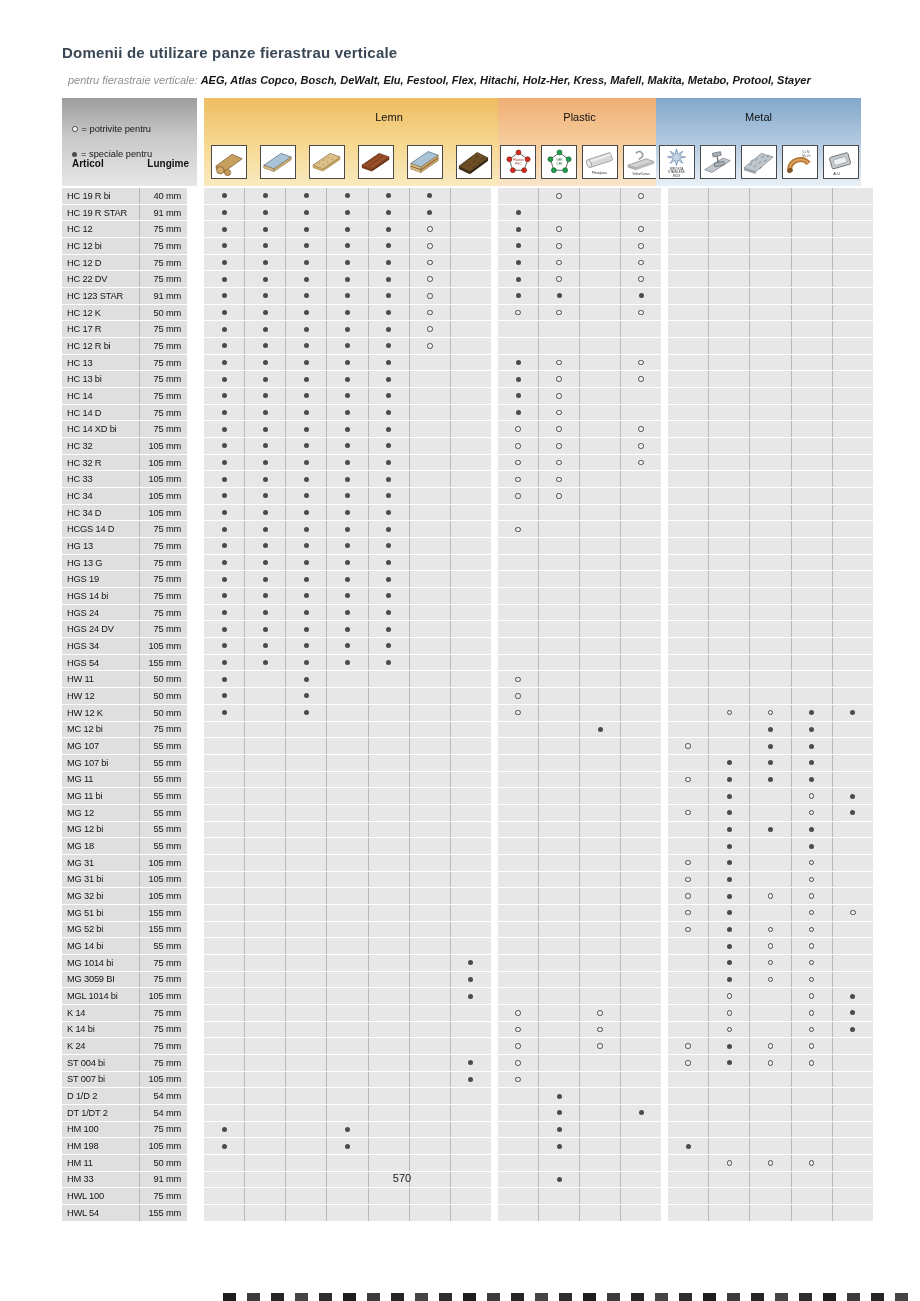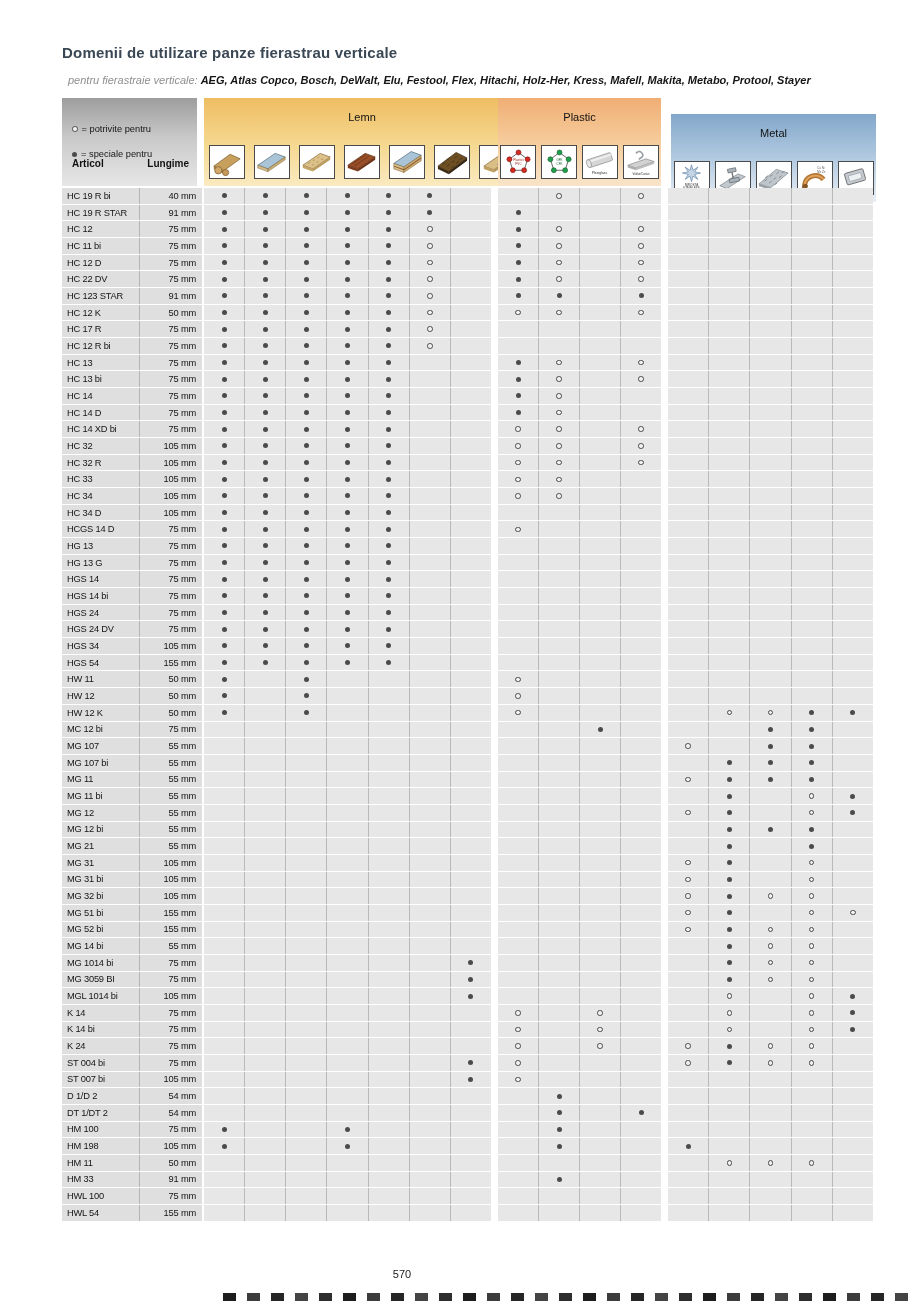--- a/index.html
+++ b/index.html
@@ -5,51 +5,51 @@
   html,body{margin:0;padding:0;background:#ffffff;}
   .page{position:relative;width:920px;height:1301px;background:#fff;overflow:hidden;
         font-family:"Liberation Sans","DejaVu Sans",sans-serif;}
   .page-title{position:absolute;left:62px;top:44px;font-size:15px;font-weight:bold;
               color:#3a4754;letter-spacing:.2px;}
   .subtitle{position:absolute;left:68px;top:74px;font-size:11px;color:#8f8f8f;font-style:italic;}
   .subtitle b{color:#151515;}
   
   .hdr{position:absolute;top:98px;height:88px;}
   .hdr-labels{left:62px;width:135px;background:linear-gradient(180deg,#9d9d9d 0%,#c9c9c9 45%,#e7e7e7 100%);}
-  .hdr-lemn{left:204px;width:316px;background:linear-gradient(180deg,#eebd62 0%,#f6d992 55%,#faeac0 100%);}
+  .hdr-lemn{left:204px;width:316px;background:linear-gradient(180deg,#eebd62 0%,#f6d992 55%,#faeac0 100%);padding-left:27px;}
   .hdr-plastic{left:498px;width:163px;background:linear-gradient(180deg,#f0ae74 0%,#f6cfa0 55%,#f9e4c9 100%);}
-  .hdr-metal{left:671px;width:205px;background:linear-gradient(180deg,#82a7cb 0%,#b7cde2 55%,#e9f0f6 100%);margin-top:16px;}
+  .hdr-metal{left:656px;width:205px;background:linear-gradient(180deg,#82a7cb 0%,#b7cde2 55%,#e9f0f6 100%);}
   .hdr-title{text-align:center;padding-top:13px;font-size:11px;color:#111;}
   .legend-line{position:absolute;left:10px;font-size:9.3px;color:#161616;display:flex;align-items:center;}
   .legend-line .df,.legend-line .do{margin-right:4px;}
   .leg-art{position:absolute;left:10px;top:60px;font-size:10px;font-weight:bold;color:#111;}
   .leg-len{position:absolute;right:8px;top:60px;font-size:10px;font-weight:bold;color:#111;padding-left:28px;}
   .icons-row{position:absolute;left:0;right:0;bottom:7px;display:flex;}
   .icon-cell{flex:1;display:flex;justify-content:center;align-items:flex-end;}
   .icon-box{width:36px;height:34px;background:#fff;border:1.5px solid #4a4a4a;box-sizing:border-box;
             display:flex;align-items:center;justify-content:center;}
   
   .blk{position:absolute;top:188px;}
-  .blk-labels{left:62px;width:140px;}
+  .blk-labels{left:62px;width:125px;}
   .blk-lemn{left:204px;width:287px;}
   .blk-plastic{left:498px;width:163px;}
   .blk-metal{left:668px;width:205px;}
   .lrow{display:flex;height:16.68px;box-sizing:border-box;border-bottom:1.5px solid #fff;background:#dfdfdf;}
   .art{width:78px;box-sizing:border-box;border-right:1px solid #b5b5b5;padding-left:5px;
        display:flex;align-items:center;font-size:9.3px;color:#141414;letter-spacing:-.2px;white-space:nowrap;}
   .len{flex:1;display:flex;align-items:center;justify-content:flex-end;padding-right:6px;
        font-size:9.3px;color:#141414;letter-spacing:-.2px;}
   .mrow{display:flex;height:16.68px;box-sizing:border-box;border-bottom:1.5px solid #fff;}
   .cell{flex:1;background:#e7e7e7;display:flex;align-items:center;justify-content:center;
         border-right:1px solid #b8b8b8;box-sizing:border-box;}
   .cell:last-child{border-right:none;}
   .df{width:5px;height:5px;border-radius:50%;background:#4b4b4b;display:inline-block;}
   .do{width:5.5px;height:5.5px;border-radius:50%;border:1.2px solid #4b4b4b;background:#f0f0f0;
       box-sizing:border-box;display:inline-block;}
-  .page-number{position:absolute;left:0;width:804px;top:1268px;text-align:center;
+  .page-number{position:absolute;left:0;width:804px;top:1172px;text-align:center;
                font-size:11px;color:#222;}
   .filmstrip{position:absolute;left:223px;top:1293px;width:694px;height:8px;display:flex;}
   .thumb{width:13px;height:8px;margin-right:11px;flex:none;}
 </style>
 </head>
 <body>
 
 <div class="page">
 
   <div class="page-title">Domenii de utilizare panze fierastrau verticale</div>
@@ -275,21 +275,21 @@
       </div>
       <div class="lrow">
         <span class="art">HC 19 R STAR</span>
         <span class="len">91 mm</span>
       </div>
       <div class="lrow">
         <span class="art">HC 12</span>
         <span class="len">75 mm</span>
       </div>
       <div class="lrow">
-        <span class="art">HC 11 bi</span>
+        <span class="art">HC 12 bi</span>
         <span class="len">75 mm</span>
       </div>
       <div class="lrow">
         <span class="art">HC 12 D</span>
         <span class="len">75 mm</span>
       </div>
       <div class="lrow">
         <span class="art">HC 22 DV</span>
         <span class="len">75 mm</span>
       </div>
@@ -355,21 +355,21 @@
       </div>
       <div class="lrow">
         <span class="art">HG 13</span>
         <span class="len">75 mm</span>
       </div>
       <div class="lrow">
         <span class="art">HG 13 G</span>
         <span class="len">75 mm</span>
       </div>
       <div class="lrow">
-        <span class="art">HGS 14</span>
+        <span class="art">HGS 19</span>
         <span class="len">75 mm</span>
       </div>
       <div class="lrow">
         <span class="art">HGS 14 bi</span>
         <span class="len">75 mm</span>
       </div>
       <div class="lrow">
         <span class="art">HGS 24</span>
         <span class="len">75 mm</span>
       </div>
@@ -419,21 +419,21 @@
       </div>
       <div class="lrow">
         <span class="art">MG 12</span>
         <span class="len">55 mm</span>
       </div>
       <div class="lrow">
         <span class="art">MG 12 bi</span>
         <span class="len">55 mm</span>
       </div>
       <div class="lrow">
-        <span class="art">MG 21</span>
+        <span class="art">MG 18</span>
         <span class="len">55 mm</span>
       </div>
       <div class="lrow">
         <span class="art">MG 31</span>
         <span class="len">105 mm</span>
       </div>
       <div class="lrow">
         <span class="art">MG 31 bi</span>
         <span class="len">105 mm</span>
       </div>

